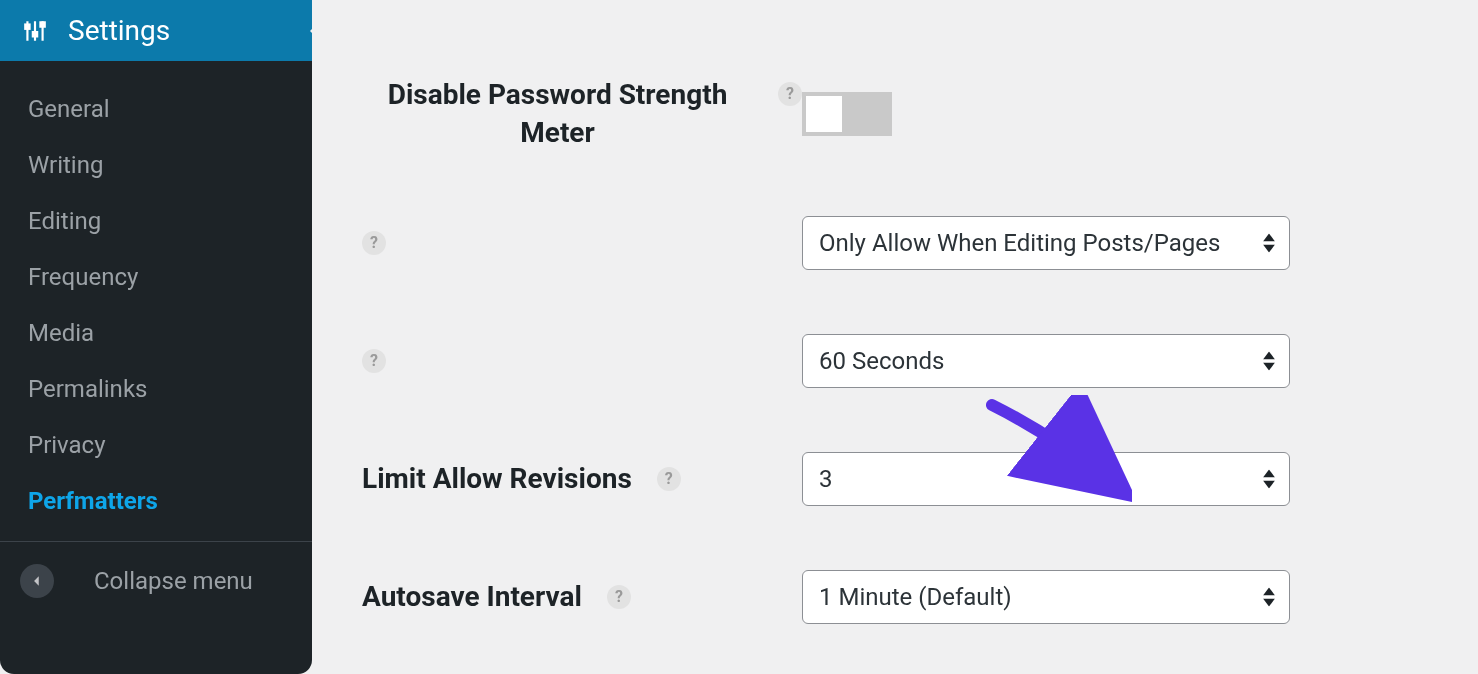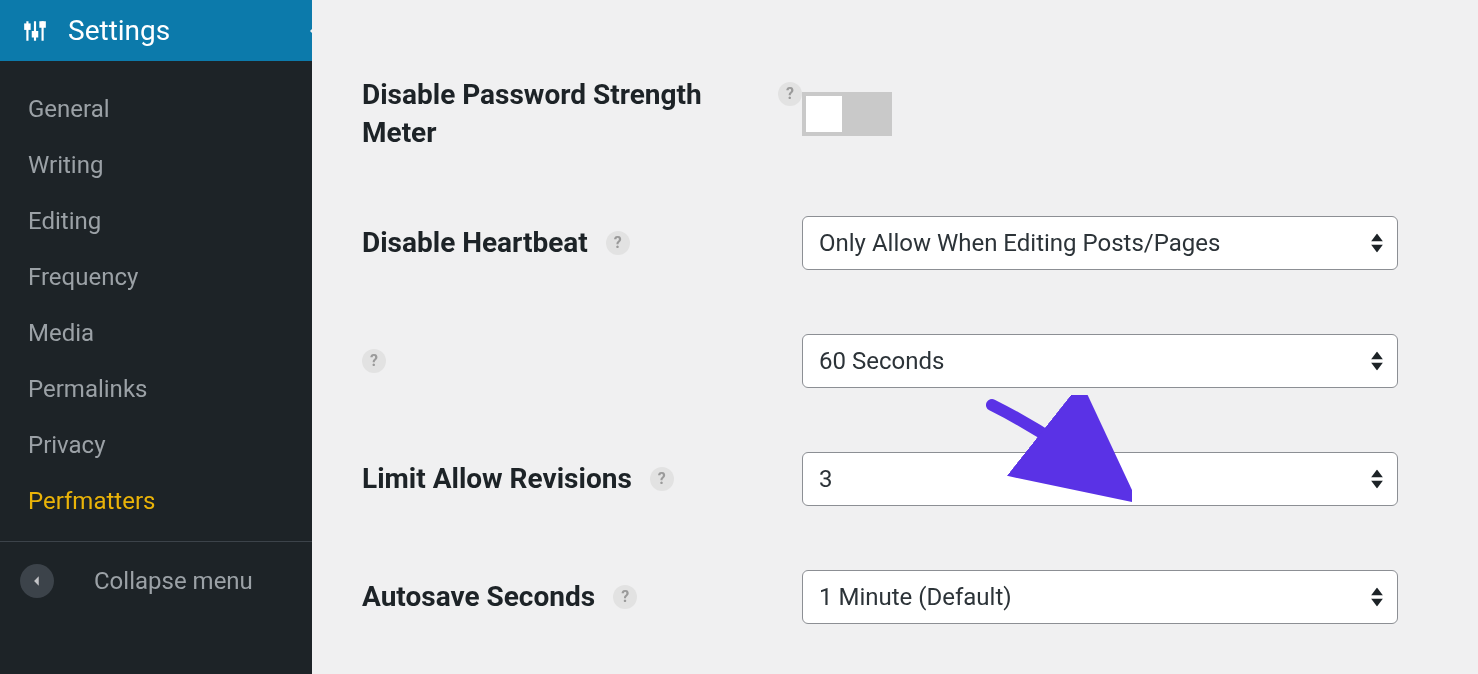--- a/index.html
+++ b/index.html
@@ -1,48 +1,48 @@
 <!DOCTYPE html>
 <html><head>
 <meta charset="utf-8">
 <style>
   * { box-sizing: border-box; margin: 0; padding: 0; }
   html, body { width: 1478px; height: 674px; font-family: -apple-system, BlinkMacSystemFont, "Segoe UI", Roboto, sans-serif; background: #f0f0f1; overflow: hidden; }
   body { display: flex; }
 
   
-  .sidebar { width: 312px; background: #1d2327; color: #a7aaad; display: flex; flex-direction: column; height: 674px; }
+  .sidebar { width: 312px; background: #1d2327; color: #a7aaad; display: flex; flex-direction: column; height: 674px; border-radius: 14px; }
   .menu-header { background: #0c7aab; color: #fff; font-size: 28px; padding: 14px 20px; display: flex; align-items: center; gap: 18px; position: relative; }
   .menu-header::after {
     content: ""; position: absolute; right: -14px; top: 50%; transform: translateY(-50%);
     border-top: 16px solid transparent; border-bottom: 16px solid transparent; border-right: 16px solid #f0f0f1;
   }
   .menu-header .icon-wrap { width: 30px; height: 30px; display: flex; align-items: center; justify-content: center; }
   .menu-list { list-style: none; padding: 20px 0 12px 8px; }
   .menu-item { padding: 14px 20px; font-size: 24px; color: #9ba1a6; cursor: pointer; }
-  .menu-item.active { color: #eab308; font-weight: 400; }
+  .menu-item.active { color: #0ea5e9; font-weight: 700; }
   .collapse-row { border-top: 1px solid #3c434a; padding: 22px 20px; display: flex; align-items: center; gap: 40px; color: #9ba1a6; font-size: 24px; cursor: pointer; }
   .collapse-icon { width: 34px; height: 34px; border-radius: 50%; background: #3c434a; display: flex; align-items: center; justify-content: center; color: #c3c4c7; }
 
   
   .content { flex: 1; padding: 0 76px 0 50px; position: relative; }
   .form-row { display: flex; align-items: center; padding: 32px 0; }
   .form-row.first { padding-top: 76px; }
-  .form-label { width: 440px; font-size: 28px; font-weight: 700; color: #1d2327; display: flex; align-items: center; gap: 18px; line-height: 1.35; }
+  .form-label { width: 440px; font-size: 28px; font-weight: 700; color: #1d2327; display: flex; align-items: center; gap: 25px; line-height: 1.35; text-align: center; }
   .form-label.multi { align-items: flex-start; }
   .form-label.multi .help { transform: translateY(6px); }
   .help { width: 24px; height: 24px; min-width:24px; border-radius: 50%; background: #e2e2e2; color: #9a9a9a; font-size: 16px; font-weight: 700; display: inline-flex; align-items: center; justify-content: center; }
   .form-control { flex: 1; display: flex; align-items: center; }
 
   
   .toggle { width: 90px; height: 44px; background: #c9c9c9; position: relative; cursor: pointer; }
   .toggle-knob { position: absolute; left: 4px; top: 4px; width: 36px; height: 36px; background: #fff; }
 
   
-  .select { width: 596px; height: 54px; background: #fff; border: 1px solid #8c8f94; border-radius: 6px; font-size: 24px; color: #2c3338; padding: 0 44px 0 16px; display: flex; align-items: center; position: relative; cursor: pointer; }
+  .select { width: 488px; height: 54px; background: #fff; border: 1px solid #8c8f94; border-radius: 6px; font-size: 24px; color: #2c3338; padding: 0 44px 0 16px; display: flex; align-items: center; position: relative; cursor: pointer; }
   .select-caret { position: absolute; right: 14px; top: 50%; transform: translateY(-50%); display: flex; flex-direction: column; gap: 3px; }
   .select-caret svg { display:block; }
 
   
   .arrow-annot { position: absolute; left: 670px; top: 395px; pointer-events: none; }
 </style>
 </head>
 <body>
 
 <nav class="sidebar">
@@ -88,21 +88,20 @@
     </div>
     <div class="form-control">
       <div class="toggle">
         <div class="toggle-knob"></div>
       </div>
     </div>
   </div>
 
   <div class="form-row">
     <div class="form-label">
-      <span>Disable Heartbeat</span>
       <span class="help">?</span>
     </div>
     <div class="form-control">
       <div class="select">
         <span>Only Allow When Editing Posts/Pages</span>
         <span class="select-caret">
           <svg width="12" height="8" viewBox="0 0 12 8">
               <path d="M6 0l6 8H0z" fill="#1d2327"></path>
             </svg>
           <svg width="12" height="8" viewBox="0 0 12 8">
@@ -147,21 +146,21 @@
           <svg width="12" height="8" viewBox="0 0 12 8">
               <path d="M6 8L0 0h12z" fill="#1d2327"></path>
             </svg>
         </span>
       </div>
     </div>
   </div>
 
   <div class="form-row">
     <div class="form-label">
-      <span>Autosave Seconds</span>
+      <span>Autosave Interval</span>
       <span class="help">?</span>
     </div>
     <div class="form-control">
       <div class="select">
         <span>1 Minute (Default)</span>
         <span class="select-caret">
           <svg width="12" height="8" viewBox="0 0 12 8">
               <path d="M6 0l6 8H0z" fill="#1d2327"></path>
             </svg>
           <svg width="12" height="8" viewBox="0 0 12 8">

